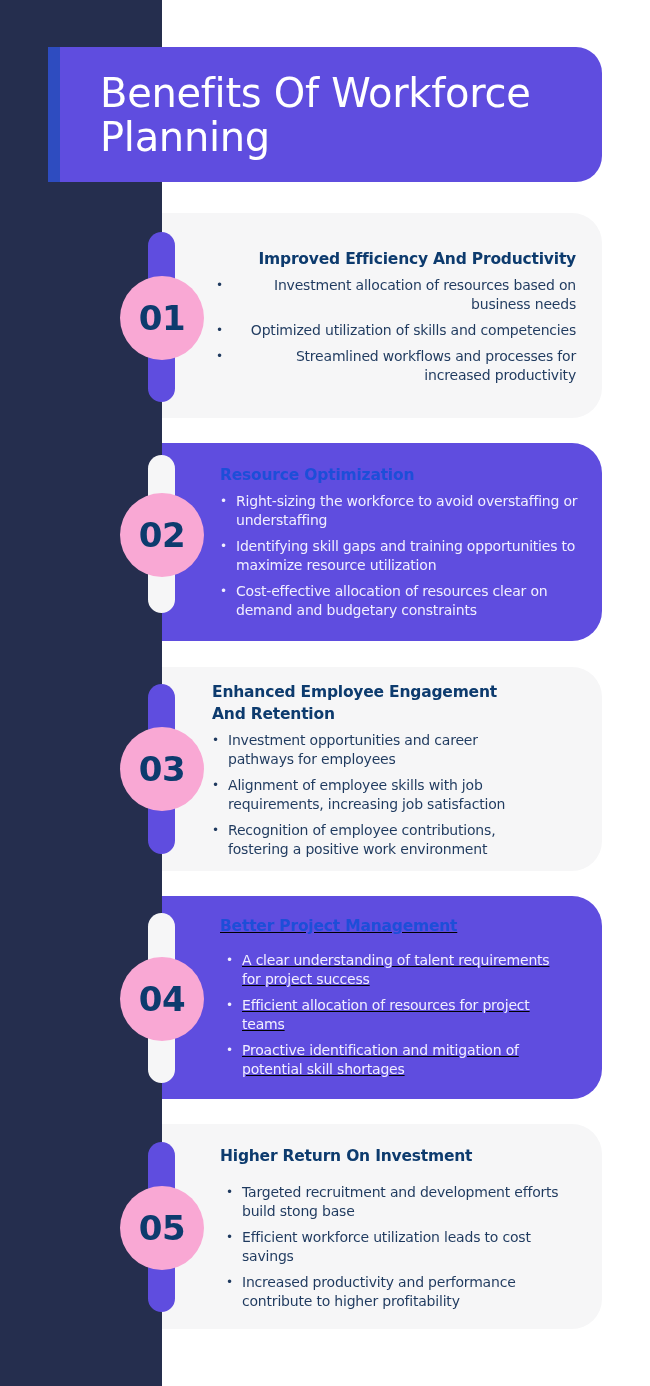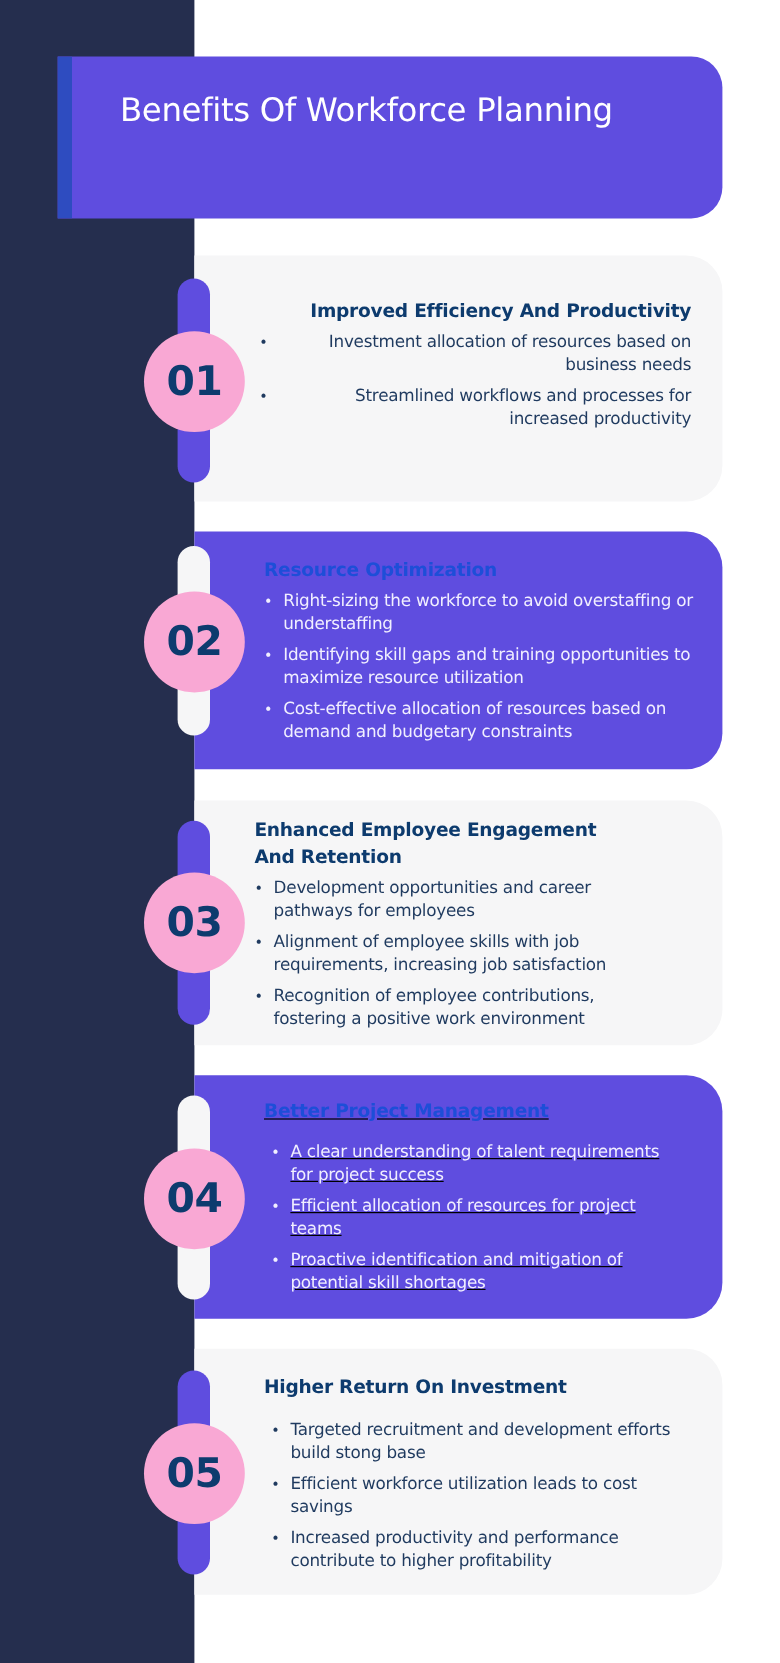--- a/index.html
+++ b/index.html
@@ -8,21 +8,21 @@
 
   .left-band { position: absolute; left: 0; top: 0; width: 162px; height: 1386px; background: #252e4e; }
 
   .title-banner {
     position: absolute; left: 48px; top: 47px; width: 554px; height: 135px;
     background: #5f4ddf; border-radius: 0 26px 26px 0; overflow: hidden;
   }
   .title-strip { position: absolute; left: 0; top: 0; width: 12px; height: 100%; background: #2e4cc0; }
   .title-text {
     position: absolute; left: 52px; top: 24px; width: 440px;
-    color: #ffffff; font-size: 27px; line-height: 44px; font-weight: normal;
+    color: #ffffff; font-size: 40px; line-height: 44px; font-weight: normal;
     font-family: "DejaVu Sans", sans-serif; letter-spacing: -0.3px;
   }
 
   .card {
     position: absolute; left: 162px; width: 440px;
     border-radius: 0 30px 30px 0;
   }
   .card.light { background: #f6f6f7; }
   .card.dark { background: #5f4ddf; }
 
@@ -71,47 +71,48 @@
 
 <div class="card light" style="top:213px;height:205px;"></div>
 <div class="pill purple" style="top:232px;height:170px;"></div>
 <div class="circle" style="top:276px;">
   <span class="num">01</span>
 </div>
 <div class="content on-light" style="left:216px;top:248px;width:360px;text-align:right;">
   <div class="heading">Improved Efficiency And Productivity</div>
   <ul class="bullets">
     <li>Investment allocation of resources based on business needs</li>
+    <li>Optimized utilization of skills and competencies</li>
     <li>Streamlined workflows and processes for increased productivity</li>
   </ul>
 </div>
 
 <div class="card dark" style="top:443px;height:198px;"></div>
 <div class="pill white" style="top:455px;height:158px;"></div>
 <div class="circle" style="top:493px;">
   <span class="num">02</span>
 </div>
 <div class="content on-dark" style="left:220px;top:464px;width:360px;">
   <div class="heading">Resource Optimization</div>
   <ul class="bullets">
     <li>Right-sizing the workforce to avoid overstaffing or understaffing</li>
     <li>Identifying skill gaps and training opportunities to maximize resource utilization</li>
-    <li>Cost-effective allocation of resources based on demand and budgetary constraints</li>
+    <li>Cost-effective allocation of resources clear on demand and budgetary constraints</li>
   </ul>
 </div>
 
 <div class="card light" style="top:667px;height:204px;"></div>
 <div class="pill purple" style="top:684px;height:170px;"></div>
 <div class="circle" style="top:727px;">
   <span class="num">03</span>
 </div>
 <div class="content on-light" style="left:212px;top:681px;width:300px;">
   <div class="heading">Enhanced Employee Engagement And Retention</div>
   <ul class="bullets">
-    <li>Development opportunities and career pathways for employees</li>
+    <li>Investment opportunities and career pathways for employees</li>
     <li>Alignment of employee skills with job requirements, increasing job satisfaction</li>
     <li>Recognition of employee contributions, fostering a positive work environment</li>
   </ul>
 </div>
 
 <div class="card dark" style="top:896px;height:203px;"></div>
 <div class="pill white" style="top:913px;height:170px;"></div>
 <div class="circle" style="top:957px;">
   <span class="num">04</span>
 </div>

